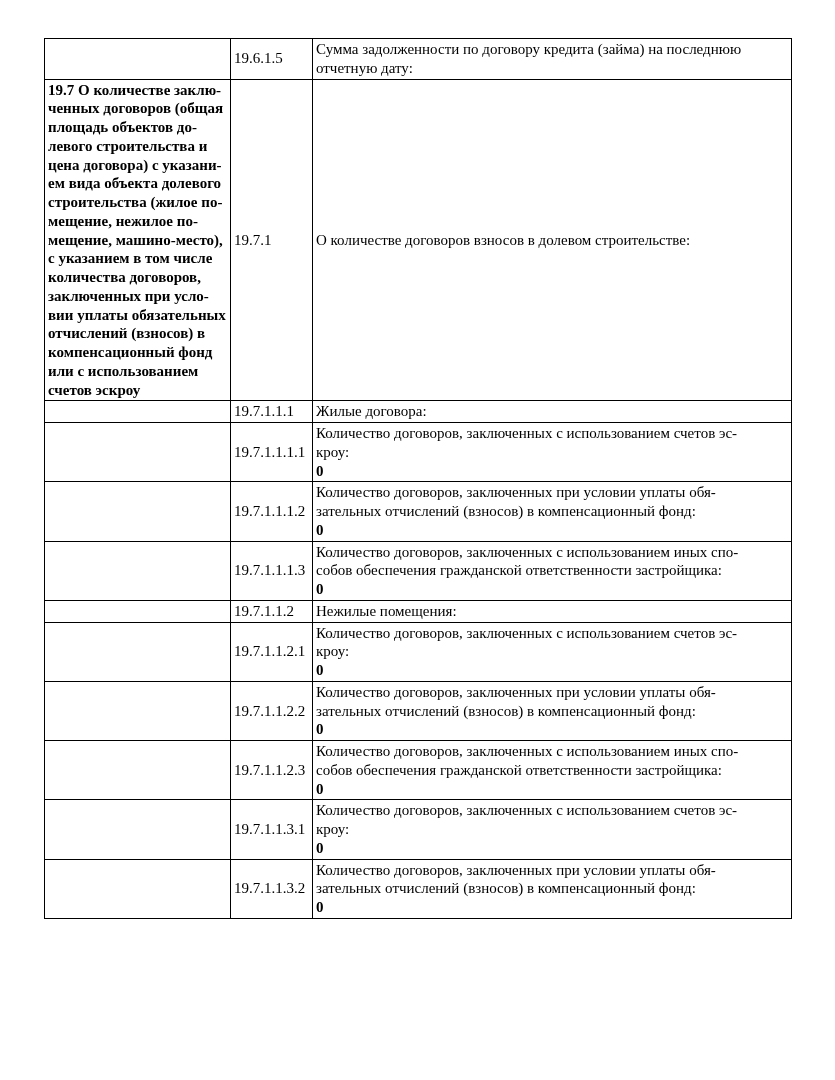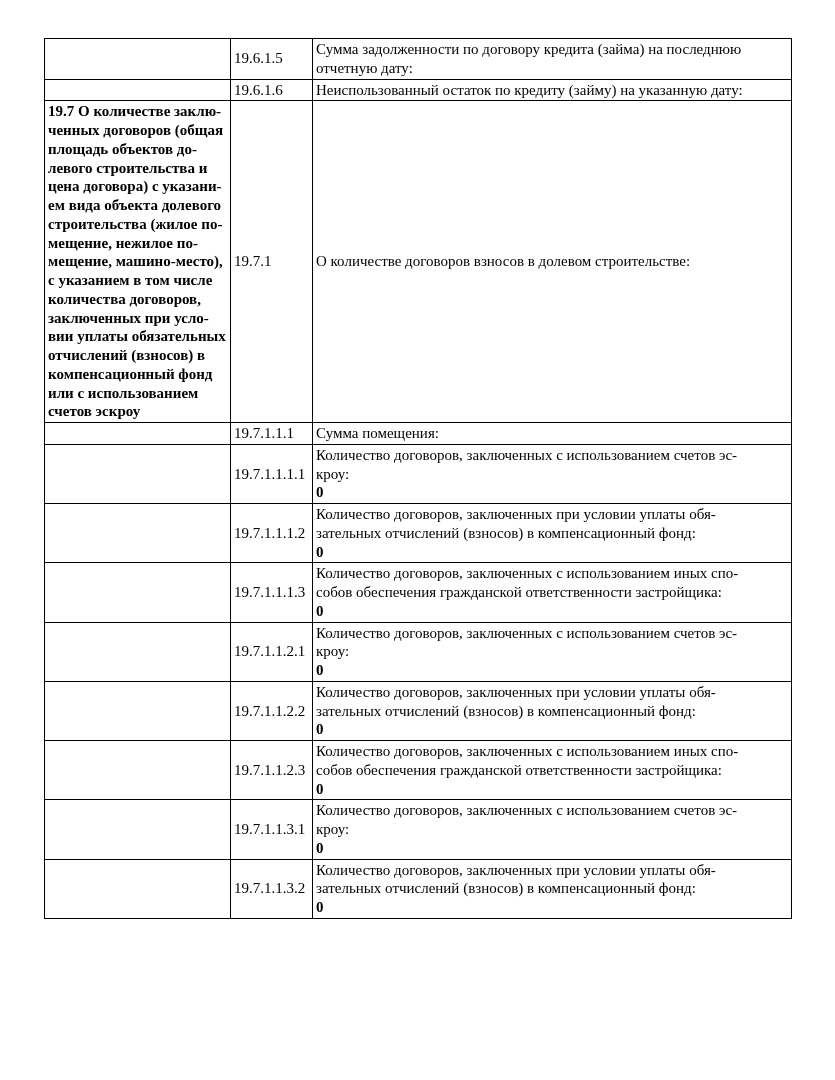--- a/index.html
+++ b/index.html
@@ -67,28 +67,20 @@
   <tr>
     <td class="desc"></td>
     <td class="code">19.6.1.5</td>
     <td class="content">
       <span class="text">Сумма задолженности по договору кредита (займа) на последнюю
 отчетную дату:</span>
       <div class="val"></div>
     </td>
   </tr>
 
-  <tr>
-    <td class="desc"></td>
-    <td class="code">19.6.1.6</td>
-    <td class="content">
-      <span class="text">Неиспользованный остаток по кредиту (займу) на указанную дату:</span>
-      <div class="val"></div>
-    </td>
-  </tr>
 
 
   <tr>
     <td class="desc">19.7 О количестве заклю-
 ченных договоров (общая
 площадь объектов до-
 левого строительства и
 цена договора) с указани-
 ем вида объекта долевого
 строительства (жилое по-
@@ -107,21 +99,21 @@
       <span class="text">О количестве договоров взносов в долевом строительстве:</span>
       <div class="val"></div>
     </td>
   </tr>
 
 
   <tr>
     <td class="desc"></td>
     <td class="code">19.7.1.1.1</td>
     <td class="content">
-      <span class="text">Сумма помещения:</span>
+      <span class="text">Жилые договора:</span>
       <div class="val"></div>
     </td>
   </tr>
 
   <tr>
     <td class="desc"></td>
     <td class="code">19.7.1.1.1.1</td>
     <td class="content">
       <span class="text">Количество договоров, заключенных с использованием счетов эс-
 кроу:</span>
@@ -142,20 +134,28 @@
   <tr>
     <td class="desc"></td>
     <td class="code">19.7.1.1.1.3</td>
     <td class="content">
       <span class="text">Количество договоров, заключенных с использованием иных спо-
 собов обеспечения гражданской ответственности застройщика:</span>
       <div class="val">0</div>
     </td>
   </tr>
 
+  <tr>
+    <td class="desc"></td>
+    <td class="code">19.7.1.1.2</td>
+    <td class="content">
+      <span class="text">Нежилые помещения:</span>
+      <div class="val"></div>
+    </td>
+  </tr>
 
   <tr>
     <td class="desc"></td>
     <td class="code">19.7.1.1.2.1</td>
     <td class="content">
       <span class="text">Количество договоров, заключенных с использованием счетов эс-
 кроу:</span>
       <div class="val">0</div>
     </td>
   </tr>

